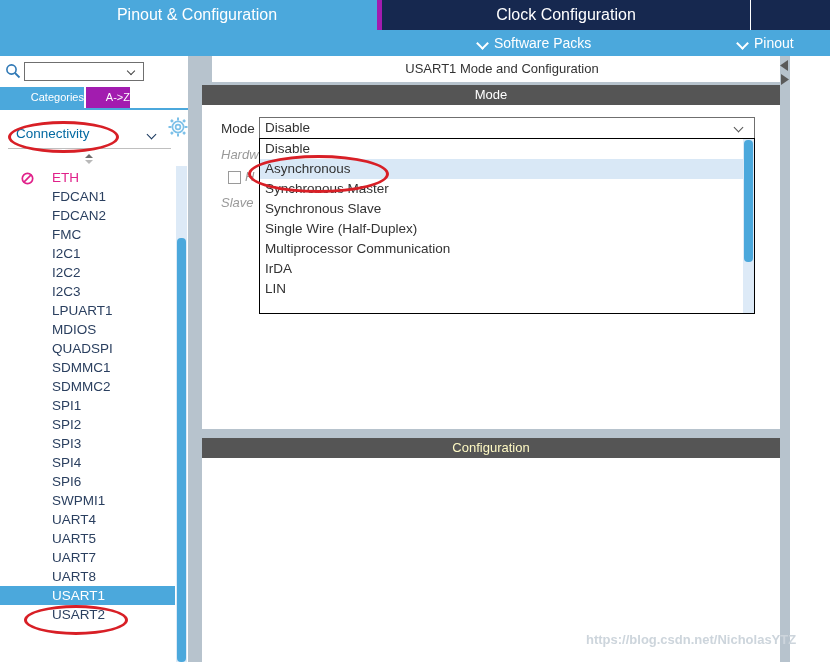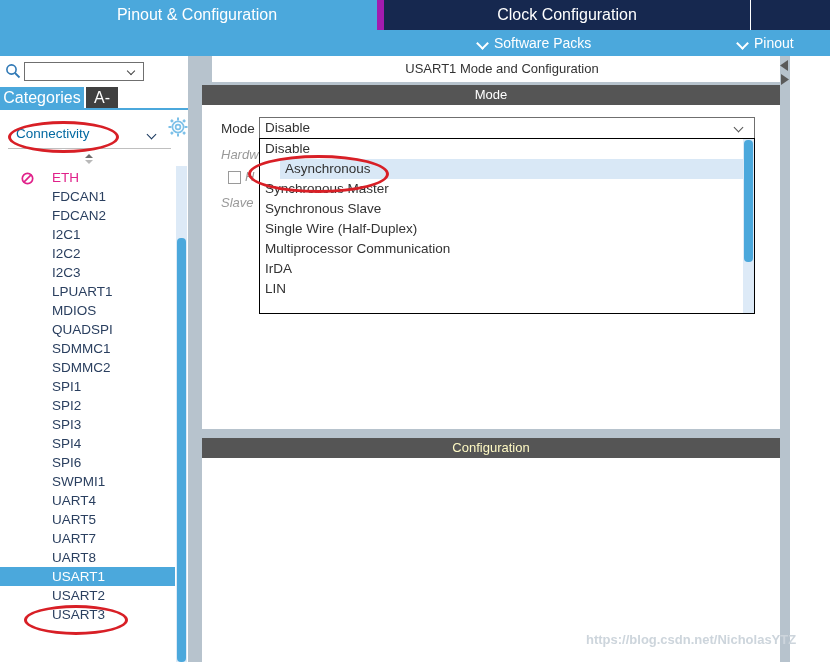--- a/index.html
+++ b/index.html
@@ -26,21 +26,21 @@
   .top-tab {
     height: 30px;
     line-height: 30px;
     text-align: center;
     color: #ffffff;
     font-size: 16px;
     box-sizing: border-box;
   }
   .top-tab.active { background: #4ba8dc; width: 377px; padding-left: 17px; }
   .top-tab.inactive { background: #16284f; }
-  #tab-clock-config { width: 373px; border-left: 7px solid #a21caf; }
+  #tab-clock-config { width: 373px; border-left: 5px solid #a21caf; }
   #tab-extra { width: 80px; border-left: 1px solid #ffffff; }
 
   
   #subbar {
     position: absolute;
     left: 0; top: 30px;
     width: 830px; height: 26px;
     background: #4ba8dc;
   }
   .subbar-item {
@@ -119,26 +119,26 @@
   
   #cat-tabs {
     position: absolute;
     left: 0; top: 31px;
     width: 196px; height: 21px;
   }
   .cat-tab {
     position: absolute;
     top: 0; height: 21px;
     line-height: 21px;
-    font-size: 16px;
-    text-align: center;
+    font-size: 11px;
+    text-align: right;
     color: #ffffff;
   }
   #tab-categories { left: 0; width: 84px; background: #4ba8dc; }
-  #tab-az { left: 86px; width: 32px; background: #404040; }
+  #tab-az { left: 86px; width: 44px; background: #a21caf; }
   #cat-tabs-underline {
     position: absolute;
     left: 0; top: 52px;
     width: 196px; height: 2px;
     background: #4ba8dc;
   }
 
   
   #connectivity-row {
     position: absolute;
@@ -332,21 +332,21 @@
   }
   .dd-option {
     position: relative;
     height: 20px;
     line-height: 20px;
     font-size: 13.5px;
     color: #333333;
     padding-left: 5px;
     white-space: nowrap;
   }
-  .dd-option.highlighted { background: #d9e8f6; margin-left: 20px; }
+  .dd-option.highlighted { background: #d9e8f6; }
   #dd-sb-track {
     position: absolute;
     right: 0px; top: 0px;
     width: 11px; height: 174px;
     background: #ddeaf7;
   }
   #dd-sb-thumb {
     position: absolute;
     right: 1px; top: 1px;
     width: 9px; height: 122px;
@@ -495,41 +495,41 @@
     </svg>
   </span>
 
   <div id="periph-list">
       <div class="periph-item blocked"><span class="block-icon"><svg width="13" height="13" viewBox="0 0 13 13">
             <circle cx="6.5" cy="6.5" r="5.2" fill="none" stroke="#e0218a" stroke-width="1.7"></circle>
             <line x1="2.7" y1="10.3" x2="10.3" y2="2.7" stroke="#e0218a" stroke-width="1.7"></line>
           </svg></span><span>ETH</span></div>
       <div class="periph-item"><span>FDCAN1</span></div>
       <div class="periph-item"><span>FDCAN2</span></div>
+      <div class="periph-item"><span>FMC</span></div>
       <div class="periph-item"><span>I2C1</span></div>
       <div class="periph-item"><span>I2C2</span></div>
       <div class="periph-item"><span>I2C3</span></div>
       <div class="periph-item"><span>LPUART1</span></div>
       <div class="periph-item"><span>MDIOS</span></div>
       <div class="periph-item"><span>QUADSPI</span></div>
       <div class="periph-item"><span>SDMMC1</span></div>
       <div class="periph-item"><span>SDMMC2</span></div>
       <div class="periph-item"><span>SPI1</span></div>
       <div class="periph-item"><span>SPI2</span></div>
       <div class="periph-item"><span>SPI3</span></div>
       <div class="periph-item"><span>SPI4</span></div>
       <div class="periph-item"><span>SPI6</span></div>
       <div class="periph-item"><span>SWPMI1</span></div>
       <div class="periph-item"><span>UART4</span></div>
       <div class="periph-item"><span>UART5</span></div>
       <div class="periph-item"><span>UART7</span></div>
       <div class="periph-item"><span>UART8</span></div>
       <div class="periph-item selected"><span>USART1</span></div>
       <div class="periph-item"><span>USART2</span></div>
-      <div class="periph-item"><span>USART3</span></div>
     </div>
 
   <div id="left-sb-track"></div>
   <div id="left-sb-thumb"></div>
 </div>
 <div id="left-outer-gutter"></div>
 
 <div id="main-panel">
 
   <div id="mode-title-bar">

